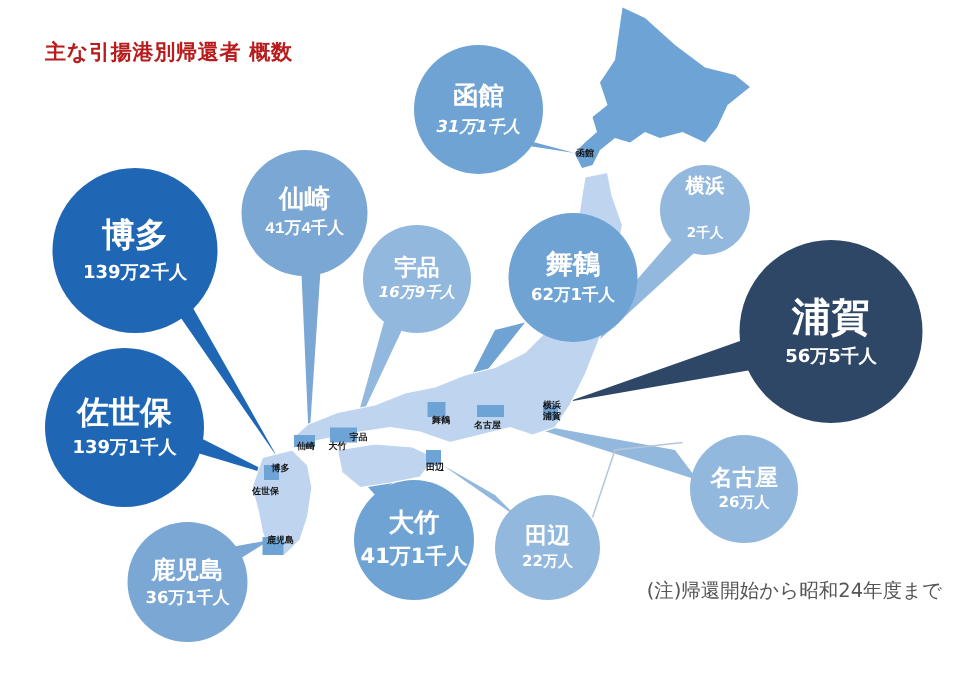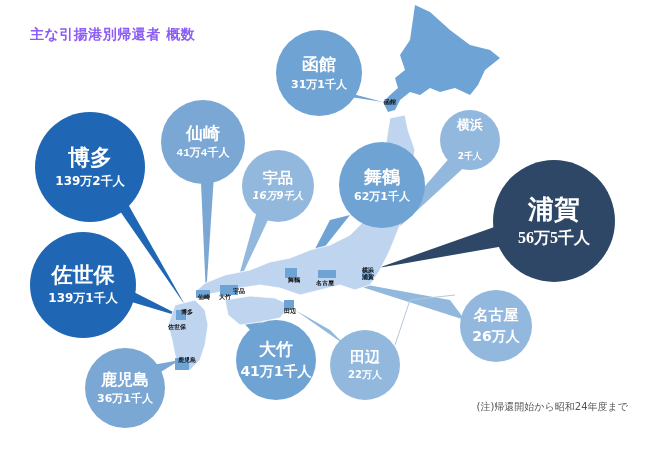--- a/index.html
+++ b/index.html
@@ -1,23 +1,23 @@
 <!DOCTYPE html>
 <html><head>
 <meta charset="utf-8">
 <style>
   html,body{margin:0;padding:0;background:#ffffff;}
   body{width:650px;height:457px;position:relative;overflow:hidden;font-family:"DejaVu Sans","Liberation Sans",sans-serif;}
-  .title{position:absolute;left:30px;top:26px;font-size:14px;font-weight:bold;color:#8b5cf6;letter-spacing:0.5px;}
+  .title{position:absolute;left:30px;top:26px;font-size:14px;font-weight:bold;color:#b91c1c;letter-spacing:0.5px;}
   svg.map{position:absolute;left:0;top:0;}
   .bubble{position:absolute;border-radius:50%;color:#fff;display:flex;flex-direction:column;align-items:center;justify-content:center;text-align:center;font-weight:bold;}
   .bubble .name{line-height:1.1;}
   .bubble .val{line-height:1.2;margin-top:4px;}
   .lbl{position:absolute;font-size:6px;color:#111;font-weight:bold;white-space:nowrap;}
-  .notes{position:absolute;right:22px;top:400px;text-align:center;font-size:10px;color:#555;line-height:13px;}
+  .notes{position:absolute;right:22px;top:388px;text-align:center;font-size:13px;color:#555;line-height:13px;}
 </style>
 </head>
 <body>
 
 <div class="title">主な引揚港別帰還者 概数</div>
 
 <svg class="map" width="650" height="457" viewBox="0 0 650 457">
 
   <g>
     <polygon points="300,80 318,92 383,102" fill="#6ea3d4"></polygon>
@@ -64,21 +64,21 @@
 <div class="lbl" style="left:362px;top:266px;">横浜</div>
 <div class="lbl" style="left:362px;top:273px;">浦賀</div>
 <div class="lbl" style="left:168px;top:323px;">佐世保</div>
 <div class="lbl" style="left:316px;top:279px;">名古屋</div>
 <div class="lbl" style="left:178px;top:356px;">鹿児島</div>
 <div class="lbl" style="left:219px;top:293px;">大竹</div>
 <div class="lbl" style="left:284px;top:307px;">田辺</div>
 
 <div class="bubble" style="left:276px;top:30px;width:86px;height:86px;background:#6ea3d4;">
   <div class="name" style="font-size:17px;">函館</div>
-  <div class="val" style="font-size:11px;">31万1千人</div>
+  <div class="val" style="font-size:11px;font-style:italic;">31万1千人</div>
 </div>
 <div class="bubble" style="left:161px;top:100px;width:84px;height:84px;background:#7aa7d3;">
   <div class="name" style="font-size:17px;">仙崎</div>
   <div class="val" style="font-size:11px;font-family:Liberation Mono, monospace;">41万4千人</div>
 </div>
 <div class="bubble" style="left:35px;top:112px;width:110px;height:110px;background:#1f67b4;">
   <div class="name" style="font-size:22px;">博多</div>
   <div class="val" style="font-size:12px;">139万2千人</div>
 </div>
 <div class="bubble" style="left:242px;top:150px;width:72px;height:72px;background:#93b8dd;">
@@ -88,29 +88,29 @@
 <div class="bubble" style="left:339px;top:142px;width:86px;height:86px;background:#6ea3d4;">
   <div class="name" style="font-size:18px;">舞鶴</div>
   <div class="val" style="font-size:11px;text-align:right;">62万1千人</div>
 </div>
 <div class="bubble" style="left:440px;top:110px;width:60px;height:60px;background:#93b8dd;">
   <div class="name" style="font-size:13px;">横浜</div>
   <div class="val" style="font-size:9px;margin-top:18px;">2千人</div>
 </div>
 <div class="bubble" style="left:493px;top:160px;width:122px;height:122px;background:#2e4766;">
   <div class="name" style="font-size:26px;">浦賀</div>
-  <div class="val" style="font-size:16px;font-family:Liberation Serif, serif;">56万5千人</div>
+  <div class="val" style="font-size:12px;">56万5千人</div>
 </div>
 <div class="bubble" style="left:30px;top:232px;width:106px;height:106px;background:#1f67b4;">
   <div class="name" style="font-size:21px;">佐世保</div>
   <div class="val" style="font-size:12px;">139万1千人</div>
 </div>
 <div class="bubble" style="left:460px;top:290px;width:72px;height:72px;background:#93b8dd;">
   <div class="name" style="font-size:15px;">名古屋</div>
-  <div class="val" style="font-size:14px;">26万人</div>
+  <div class="val" style="font-size:10px;">26万人</div>
 </div>
 <div class="bubble" style="left:85px;top:348px;width:80px;height:80px;background:#7aa7d3;">
   <div class="name" style="font-size:16px;">鹿児島</div>
   <div class="val" style="font-size:11px;">36万1千人</div>
 </div>
 <div class="bubble" style="left:236px;top:320px;width:80px;height:80px;background:#6ea3d4;">
   <div class="name" style="font-size:17px;">大竹</div>
   <div class="val" style="font-size:14px;">41万1千人</div>
 </div>
 <div class="bubble" style="left:330px;top:330px;width:70px;height:70px;background:#93b8dd;">

